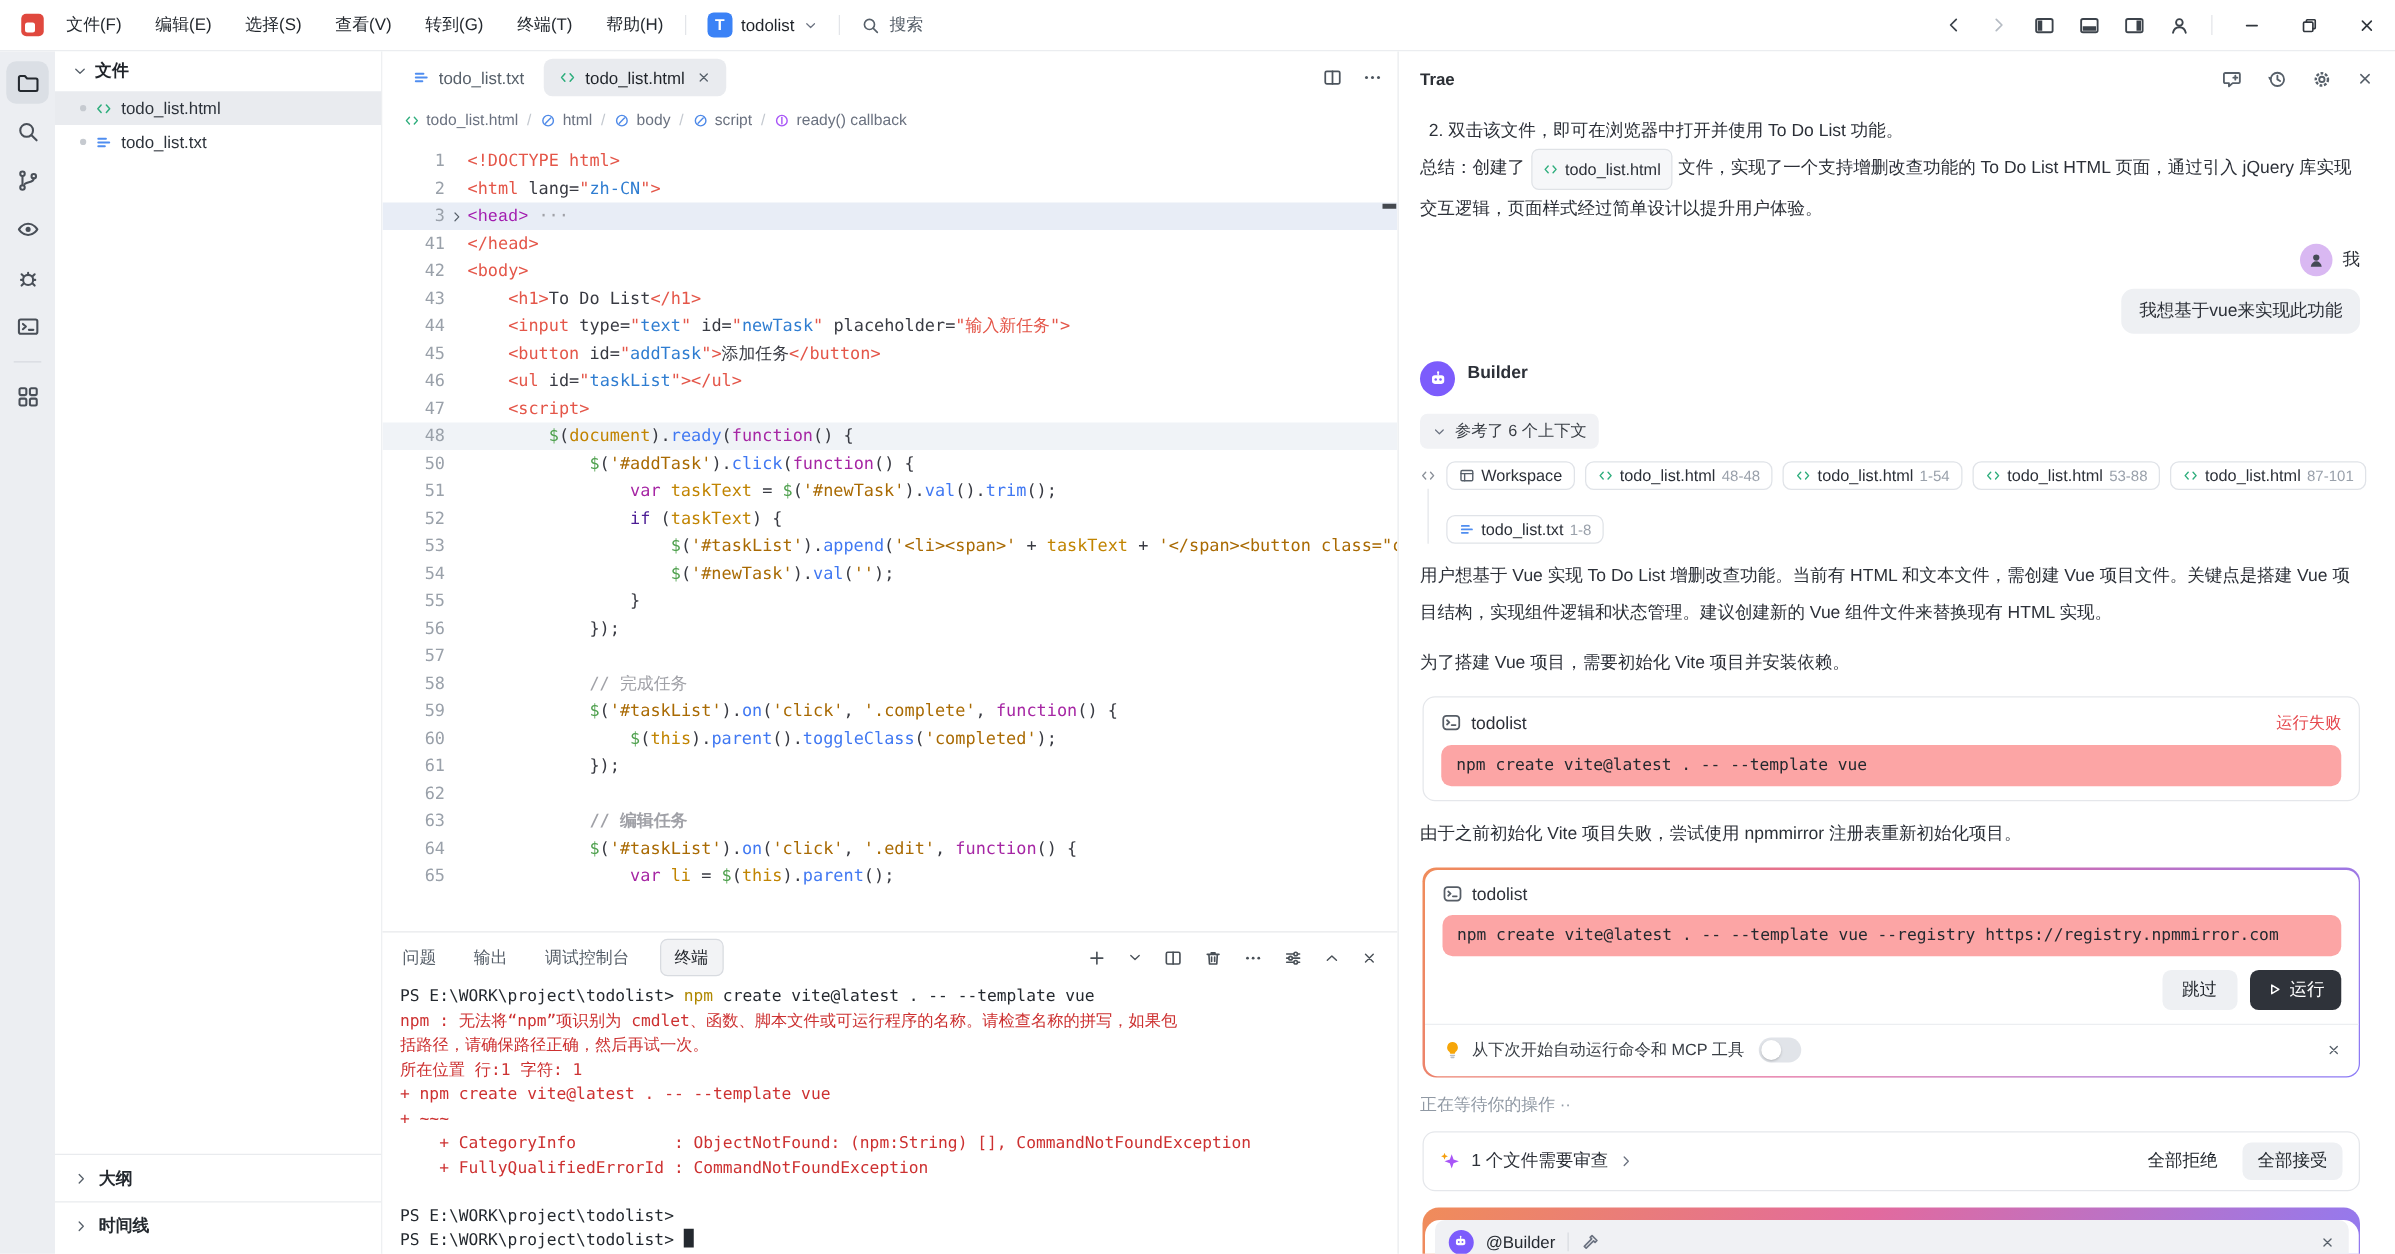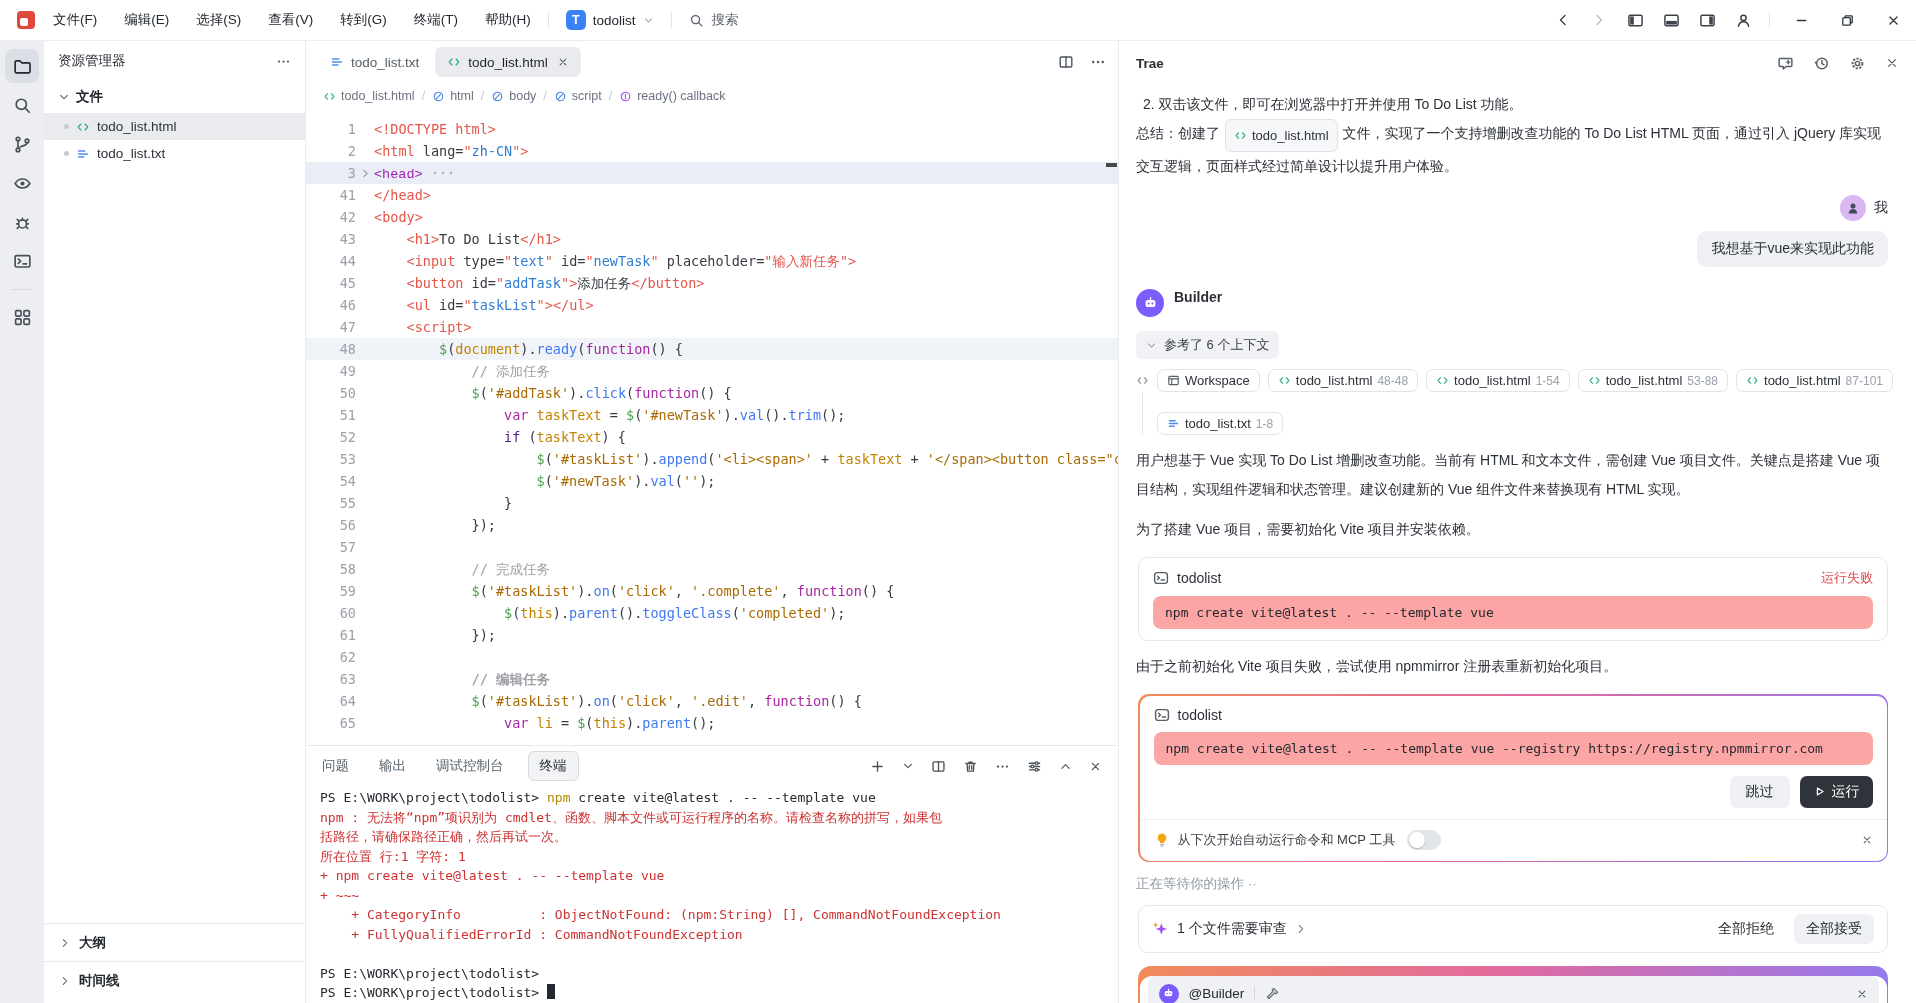--- a/index.html
+++ b/index.html
@@ -293,30 +293,20 @@
           <rect fill="none" stroke="currentColor" stroke-width="1.4" stroke-linecap="round" stroke-linejoin="round" x="2.2" y="2.2" width="4.6" height="4.6" rx="1"></rect>
           <rect fill="none" stroke="currentColor" stroke-width="1.4" stroke-linecap="round" stroke-linejoin="round" x="9.2" y="2.2" width="4.6" height="4.6" rx="1"></rect>
           <rect fill="none" stroke="currentColor" stroke-width="1.4" stroke-linecap="round" stroke-linejoin="round" x="2.2" y="9.2" width="4.6" height="4.6" rx="1"></rect>
           <rect fill="none" stroke="currentColor" stroke-width="1.4" stroke-linecap="round" stroke-linejoin="round" x="9.2" y="9.2" width="4.6" height="4.6" rx="1"></rect>
         </svg>
       </i>
     </div>
   </div>
 
 <div class="sidebar">
-  <div class="sb-header">
-    <span>资源管理器</span>
-    <i class="ic">
-        <svg width="15" height="15" viewBox="0 0 16 16">
-          <circle fill="currentColor" cx="3.2" cy="8" r="1.2"></circle>
-          <circle fill="currentColor" cx="8" cy="8" r="1.2"></circle>
-          <circle fill="currentColor" cx="12.8" cy="8" r="1.2"></circle>
-        </svg>
-      </i>
-  </div>
   <div class="sb-sec">
     <i class="ic">
         <svg width="12" height="12" viewBox="0 0 16 16">
           <path fill="none" stroke="currentColor" stroke-width="1.4" stroke-linecap="round" stroke-linejoin="round" d="M3.5 5.8 8 10.2l4.5-4.4"></path>
         </svg>
       </i>
     <span>文件</span>
   </div>
   <div id="filelist">
       <div class="file-row selected">
@@ -456,21 +446,20 @@
             <path fill="none" stroke="currentColor" stroke-width="1.4" stroke-linecap="round" stroke-linejoin="round" d="M5.8 3.5 10.2 8l-4.4 4.5"></path>
           </svg></span><span class="ctext"><span style="color: #a21caf; font-family: Liberation Mono, monospace;">&lt;head&gt;</span><span style="color: rgb(160, 161, 167);"> ···</span></span></div>
       <div class="code-row"><span class="gutter">41</span><span class="foldc"></span><span class="ctext"><span style="color: rgb(228, 86, 73);">&lt;/head&gt;</span></span></div>
       <div class="code-row"><span class="gutter">42</span><span class="foldc"></span><span class="ctext"><span style="color: rgb(228, 86, 73);">&lt;body&gt;</span></span></div>
       <div class="code-row"><span class="gutter">43</span><span class="foldc"></span><span class="ctext"><span style="color: rgb(56, 58, 66);">    </span><span style="color: rgb(228, 86, 73);">&lt;h1&gt;</span><span style="color: rgb(56, 58, 66);">To Do List</span><span style="color: rgb(228, 86, 73);">&lt;/h1&gt;</span></span></div>
       <div class="code-row"><span class="gutter">44</span><span class="foldc"></span><span class="ctext"><span style="color: rgb(56, 58, 66);">    </span><span style="color: rgb(228, 86, 73);">&lt;input</span><span style="color: rgb(56, 58, 66);"> type</span><span style="color: rgb(56, 58, 66);">=</span><span style="color: rgb(228, 86, 73);">"</span><span style="color: rgb(47, 125, 209);">text</span><span style="color: rgb(228, 86, 73);">"</span><span style="color: rgb(56, 58, 66);"> id</span><span style="color: rgb(56, 58, 66);">=</span><span style="color: rgb(228, 86, 73);">"</span><span style="color: rgb(47, 125, 209);">newTask</span><span style="color: rgb(228, 86, 73);">"</span><span style="color: rgb(56, 58, 66);"> placeholder</span><span style="color: rgb(56, 58, 66);">=</span><span style="color: rgb(228, 86, 73);">"</span><span style="color: rgb(228, 86, 73);">输入新任务</span><span style="color: rgb(228, 86, 73);">"</span><span style="color: rgb(228, 86, 73);">&gt;</span></span></div>
       <div class="code-row"><span class="gutter">45</span><span class="foldc"></span><span class="ctext"><span style="color: rgb(56, 58, 66);">    </span><span style="color: rgb(228, 86, 73);">&lt;button</span><span style="color: rgb(56, 58, 66);"> id</span><span style="color: rgb(56, 58, 66);">=</span><span style="color: rgb(228, 86, 73);">"</span><span style="color: rgb(47, 125, 209);">addTask</span><span style="color: rgb(228, 86, 73);">"</span><span style="color: rgb(228, 86, 73);">&gt;</span><span style="color: rgb(56, 58, 66);">添加任务</span><span style="color: rgb(228, 86, 73);">&lt;/button&gt;</span></span></div>
       <div class="code-row"><span class="gutter">46</span><span class="foldc"></span><span class="ctext"><span style="color: rgb(56, 58, 66);">    </span><span style="color: rgb(228, 86, 73);">&lt;ul</span><span style="color: rgb(56, 58, 66);"> id</span><span style="color: rgb(56, 58, 66);">=</span><span style="color: rgb(228, 86, 73);">"</span><span style="color: rgb(47, 125, 209);">taskList</span><span style="color: rgb(228, 86, 73);">"</span><span style="color: rgb(228, 86, 73);">&gt;&lt;/ul&gt;</span></span></div>
       <div class="code-row"><span class="gutter">47</span><span class="foldc"></span><span class="ctext"><span style="color: rgb(56, 58, 66);">    </span><span style="color: rgb(228, 86, 73);">&lt;script&gt;</span></span></div>
       <div class="code-row row-hl-cur"><span class="gutter">48</span><span class="foldc"></span><span class="ctext"><span style="color: rgb(56, 58, 66);">        </span><span style="color: rgb(80, 161, 79);">$</span><span style="color: rgb(56, 58, 66);">(</span><span style="color: rgb(193, 132, 1);">document</span><span style="color: rgb(56, 58, 66);">).</span><span style="color: rgb(64, 120, 242);">ready</span><span style="color: rgb(56, 58, 66);">(</span><span style="color: rgb(166, 38, 164);">function</span><span style="color: rgb(56, 58, 66);">() {</span></span></div>
-      <div class="code-row"><span class="gutter">49</span><span class="foldc"></span><span class="ctext"><span style="color: rgb(160, 161, 167);">            // 添加任务</span></span></div>
       <div class="code-row"><span class="gutter">50</span><span class="foldc"></span><span class="ctext"><span style="color: rgb(56, 58, 66);">            </span><span style="color: rgb(80, 161, 79);">$</span><span style="color: rgb(56, 58, 66);">(</span><span style="color: rgb(169, 106, 3);">'#addTask'</span><span style="color: rgb(56, 58, 66);">).</span><span style="color: rgb(64, 120, 242);">click</span><span style="color: rgb(56, 58, 66);">(</span><span style="color: rgb(166, 38, 164);">function</span><span style="color: rgb(56, 58, 66);">() {</span></span></div>
       <div class="code-row"><span class="gutter">51</span><span class="foldc"></span><span class="ctext"><span style="color: rgb(56, 58, 66);">                </span><span style="color: rgb(166, 38, 164);">var</span><span style="color: rgb(193, 132, 1);"> taskText</span><span style="color: rgb(56, 58, 66);"> = </span><span style="color: rgb(80, 161, 79);">$</span><span style="color: rgb(56, 58, 66);">(</span><span style="color: rgb(169, 106, 3);">'#newTask'</span><span style="color: rgb(56, 58, 66);">).</span><span style="color: rgb(64, 120, 242);">val</span><span style="color: rgb(56, 58, 66);">().</span><span style="color: rgb(64, 120, 242);">trim</span><span style="color: rgb(56, 58, 66);">();</span></span></div>
       <div class="code-row"><span class="gutter">52</span><span class="foldc"></span><span class="ctext"><span style="color: rgb(56, 58, 66);">                </span><span style="color: #4c1d95;">if</span><span style="color: rgb(56, 58, 66);"> (</span><span style="color: rgb(193, 132, 1);">taskText</span><span style="color: rgb(56, 58, 66);">) {</span></span></div>
       <div class="code-row"><span class="gutter">53</span><span class="foldc"></span><span class="ctext"><span style="color: rgb(56, 58, 66);">                    </span><span style="color: rgb(80, 161, 79);">$</span><span style="color: rgb(56, 58, 66);">(</span><span style="color: rgb(169, 106, 3);">'#taskList'</span><span style="color: rgb(56, 58, 66);">).</span><span style="color: rgb(64, 120, 242);">append</span><span style="color: rgb(56, 58, 66);">(</span><span style="color: rgb(169, 106, 3);">'&lt;li&gt;&lt;span&gt;'</span><span style="color: rgb(56, 58, 66);"> + </span><span style="color: rgb(193, 132, 1);">taskText</span><span style="color: rgb(56, 58, 66);"> + </span><span style="color: rgb(169, 106, 3);">'&lt;/span&gt;&lt;button class="co</span></span></div>
       <div class="code-row"><span class="gutter">54</span><span class="foldc"></span><span class="ctext"><span style="color: rgb(56, 58, 66);">                    </span><span style="color: rgb(80, 161, 79);">$</span><span style="color: rgb(56, 58, 66);">(</span><span style="color: rgb(169, 106, 3);">'#newTask'</span><span style="color: rgb(56, 58, 66);">).</span><span style="color: rgb(64, 120, 242);">val</span><span style="color: rgb(56, 58, 66);">(</span><span style="color: rgb(169, 106, 3);">''</span><span style="color: rgb(56, 58, 66);">);</span></span></div>
       <div class="code-row"><span class="gutter">55</span><span class="foldc"></span><span class="ctext"><span style="color: rgb(56, 58, 66);">                }</span></span></div>
       <div class="code-row"><span class="gutter">56</span><span class="foldc"></span><span class="ctext"><span style="color: rgb(56, 58, 66);">            });</span></span></div>
       <div class="code-row"><span class="gutter">57</span><span class="foldc"></span><span class="ctext"></span></div>
       <div class="code-row"><span class="gutter">58</span><span class="foldc"></span><span class="ctext"><span style="color: rgb(160, 161, 167);">            // 完成任务</span></span></div>
       <div class="code-row"><span class="gutter">59</span><span class="foldc"></span><span class="ctext"><span style="color: rgb(56, 58, 66);">            </span><span style="color: rgb(80, 161, 79);">$</span><span style="color: rgb(56, 58, 66);">(</span><span style="color: rgb(169, 106, 3);">'#taskList'</span><span style="color: rgb(56, 58, 66);">).</span><span style="color: rgb(64, 120, 242);">on</span><span style="color: rgb(56, 58, 66);">(</span><span style="color: rgb(169, 106, 3);">'click'</span><span style="color: rgb(56, 58, 66);">, </span><span style="color: rgb(169, 106, 3);">'.complete'</span><span style="color: rgb(56, 58, 66);">, </span><span style="color: rgb(166, 38, 164);">function</span><span style="color: rgb(56, 58, 66);">() {</span></span></div>

